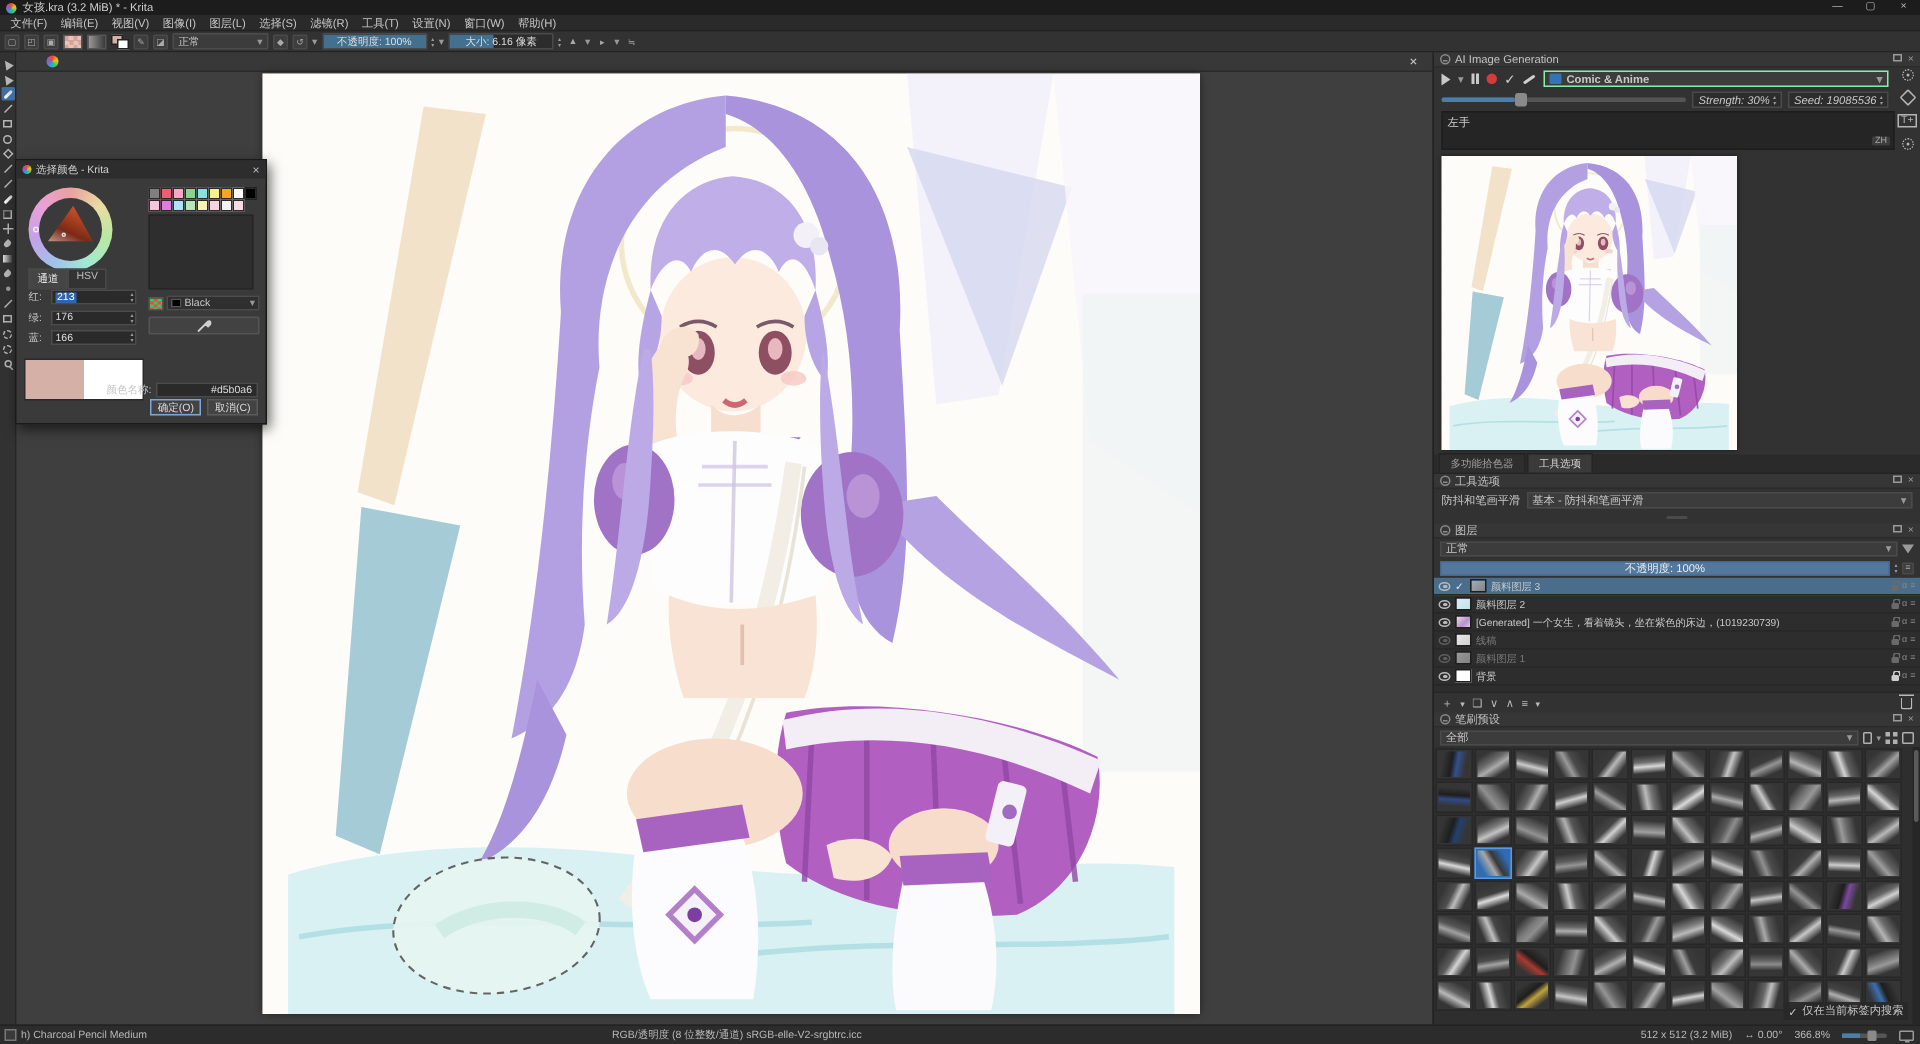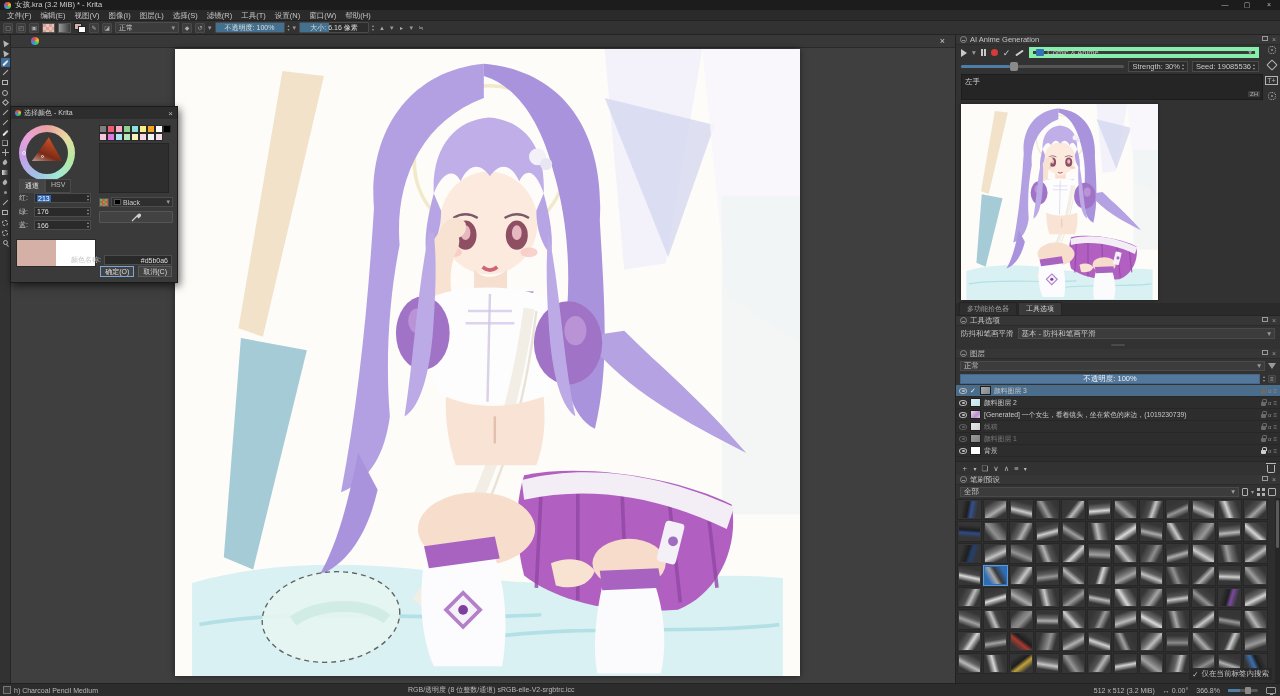--- a/index.html
+++ b/index.html
@@ -109,29 +109,29 @@
   .collapse-ico::after { content:""; position:absolute; left:1px; right:1px; top:2.5px; height:1px; background:#8a8a8a; }
   .hdr-icons { margin-left:auto; display:flex; gap:4px; color:#9a9a9a; font-size:7px; }
   .float-ico { width:6px; height:5px; border:1px solid #9a9a9a; position:relative; }
 
   .ai-controls { height:15px; display:flex; align-items:center; gap:5px; padding:0 5px; }
   .play-tri { width:0; height:0; border-top:4px solid transparent; border-bottom:4px solid transparent; border-left:6px solid #c9c9c9; }
   .pause-ico { width:5px; height:7px; border-left:2px solid #c9c9c9; border-right:2px solid #c9c9c9; }
   .rec-dot { width:7px; height:7px; background:#d43c3c; border-radius:50%; }
   .check-ico { color:#cfcfcf; font-size:9px; }
   .brush-ico { width:9px; height:2px; background:#cfcfcf; transform:rotate(-35deg); border-radius:1px; }
-  .style-combo { flex:1; height:11px; background:#3c3c3c; border:4px solid #86efac; display:flex; align-items:center; gap:3px; padding:0 3px; margin-right:16px; }
+  .style-combo { flex:1; height:11px; background:#3c3c3c; border:1px solid #86efac; display:flex; align-items:center; gap:3px; padding:0 3px; margin-right:16px;font-weight:bold; }
   .style-combo .book { width:8px; height:7px; background:#3573b8; border-radius:1px; }
   .style-combo .arrow { margin-left:auto; color:#999; }
 
   .ai-slider-row { height:13px; display:flex; align-items:center; gap:4px; padding:0 5px; margin-right:16px; }
   .ai-track { flex:1; height:3px; background:#555; border-radius:2px; position:relative; }
   .ai-track .fill { position:absolute; left:0; top:0; bottom:0; width:30%; background:#4d7ea8; border-radius:2px; }
   .ai-track .handle { position:absolute; left:30%; top:-3px; width:8px; height:9px; background:#8a8a8a; border-radius:2px; }
-  .ai-box { height:11px; background:#2c2c2c; border:1px solid #4a4a4a; display:flex; align-items:center; padding:0 3px; gap:2px; white-space:nowrap; }
+  .ai-box { height:11px; background:#2c2c2c; border:1px solid #4a4a4a; display:flex; align-items:center; padding:0 3px; gap:2px; white-space:nowrap;font-style:italic; }
   .cube-ico { width:8px; height:8px; border:1px solid #b5b5b5; transform:rotate(45deg); border-radius:1px; }
 
   .ai-prompt { height:26px; background:#252525; border:1px solid #1d1d1d; margin:1px 17px 1px 5px; position:relative; padding:2px 3px; color:#cfcfcf; }
   .zh-badge { position:absolute; right:2px; bottom:2px; background:#3d3d3d; color:#aaa; font-size:6px; padding:0 2px; border-radius:1px; }
 
   .ai-side-col { position:absolute; right:1px; top:11px; width:15px; display:flex; flex-direction:column; gap:7px; align-items:center; color:#b5b5b5; font-size:7px; }
   .gear-ico { width:8px; height:8px; border:1.5px dotted #b5b5b5; border-radius:50%; position:relative; }
   .gear-ico::after { content:""; position:absolute; inset:2px; border-radius:50%; background:#323232; border:1px solid #b5b5b5; }
 
   .preview-wrap { height:202px; padding:3px 0 0 5px; }
@@ -425,21 +425,21 @@
           <ellipse cx="156" cy="568" rx="69" ry="45" fill="#e7f6f1" opacity="0.92" stroke="#5a5a5a" stroke-width="1.4" stroke-dasharray="5 4"></ellipse>
         </g>
         <path d="M118,572 C145,553 190,553 212,570" stroke="#cdeae2" stroke-width="11" fill="none" opacity="0.85"></path>
       </svg>
     </div>
   </div>
 
   <div class="rightpanel">
     <div class="docker-header">
       <div class="collapse-ico"></div>
-      <span>AI Anime Generation</span>
+      <span>AI Image Generation</span>
       <div class="hdr-icons">
         <div class="float-ico"></div>
         <span>×</span>
       </div>
     </div>
 
     <div class="ai-controls">
       <div class="play-tri"></div>
       <span style="color:#999">▾</span>
       <div class="pause-ico"></div>

